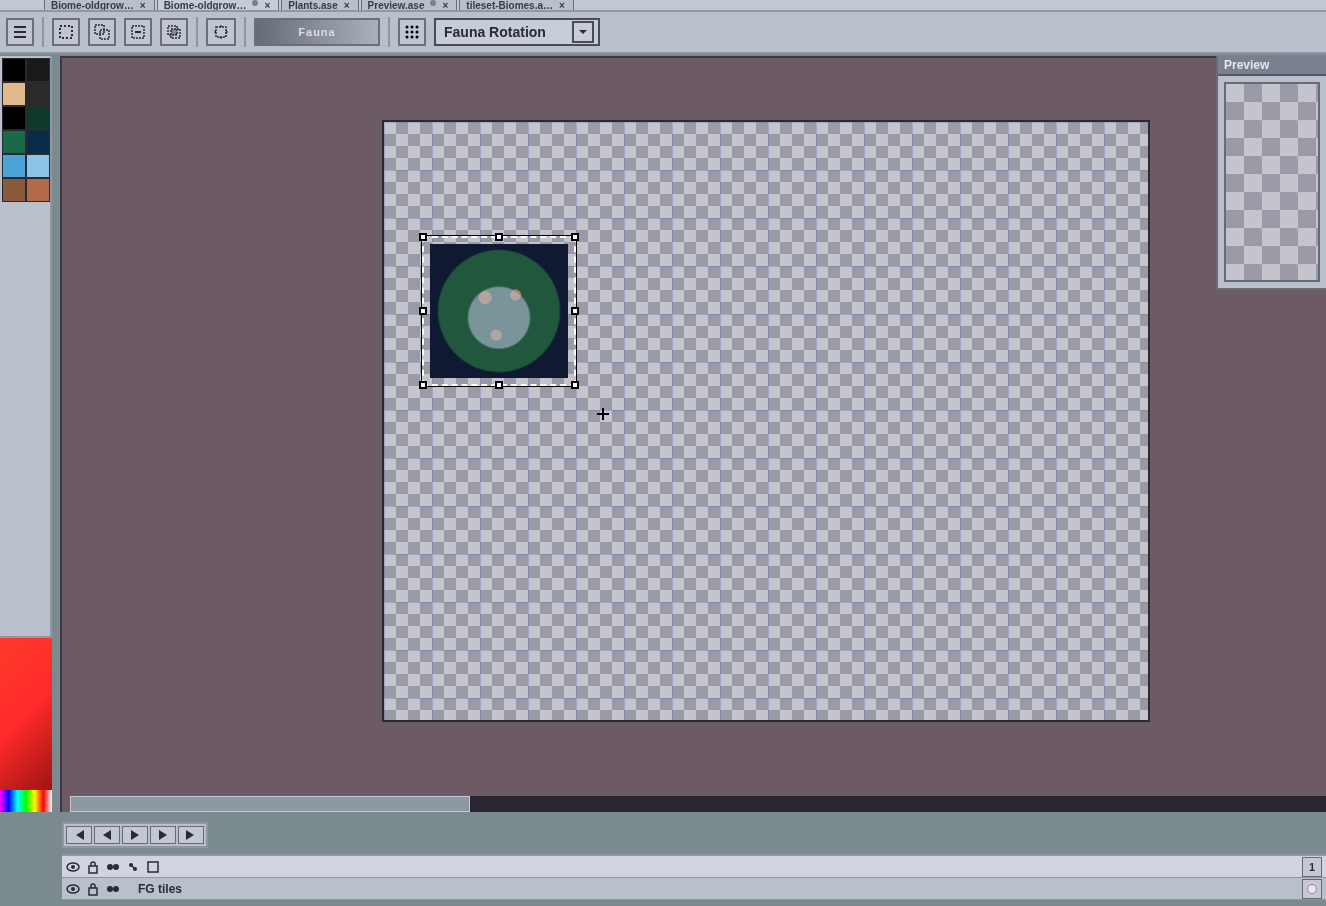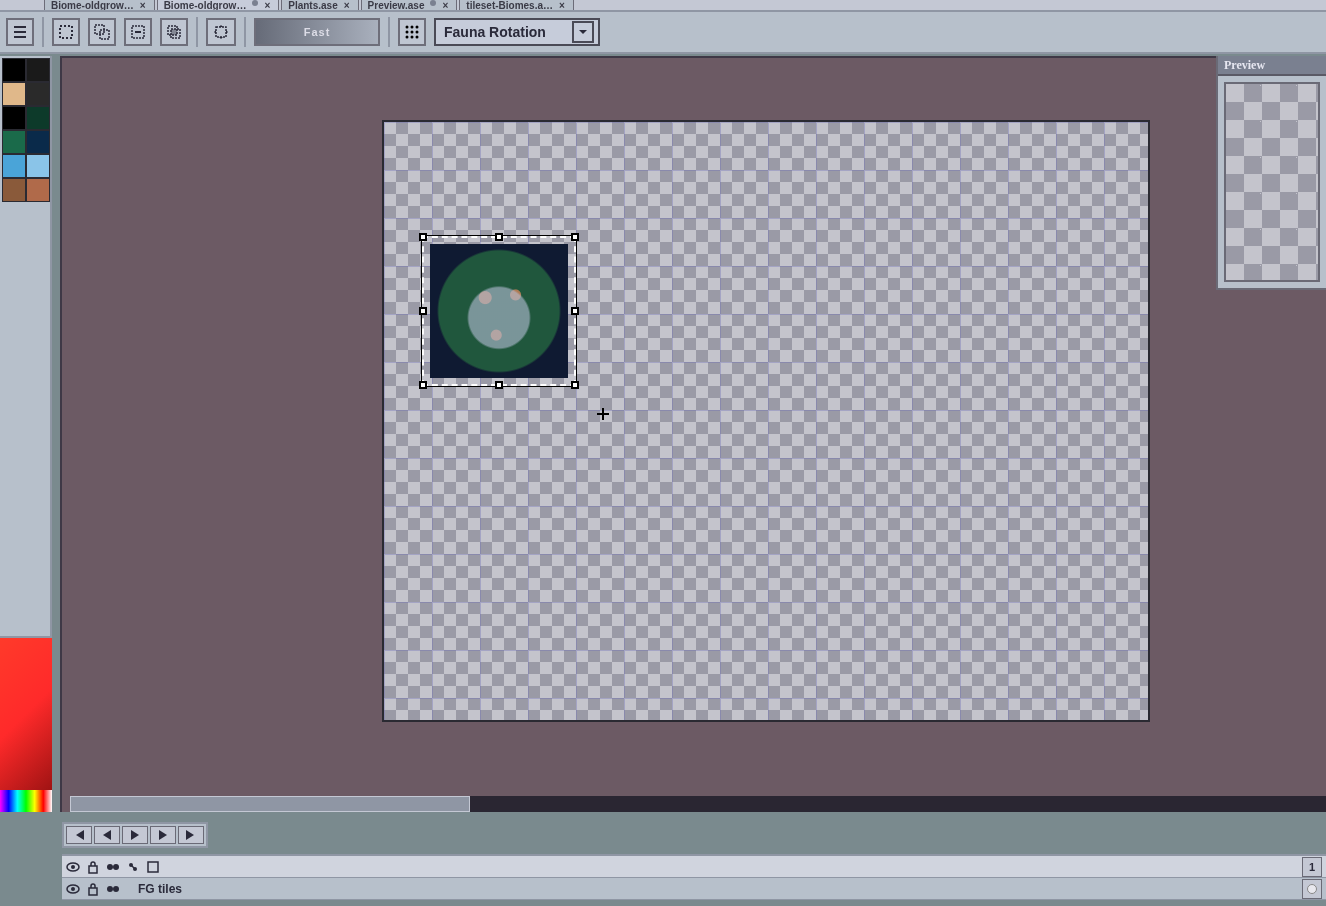--- a/index.html
+++ b/index.html
@@ -189,21 +189,20 @@
     width:110px;
     background:#b7c0cb;
     border-left:2px solid #6a6a76;
     border-bottom:2px solid #6a6a76;
   }
   .preview .titlebar{
     height:20px; background:#7a8090;
     color:#e6e6f0; font-weight:bold; font-size:12px;
     padding:2px 6px;
     border-bottom:2px solid #5a5a66;
-    font-family:Liberation Serif, serif;
   }
   .preview .thumb{
     margin:6px; height:200px;
     border:2px solid #6a6a76;
     background-image:
       linear-gradient(45deg,#9a9aa6 25%,transparent 25%),
       linear-gradient(-45deg,#9a9aa6 25%,transparent 25%),
       linear-gradient(45deg,transparent 75%,#9a9aa6 75%),
       linear-gradient(-45deg,transparent 75%,#9a9aa6 75%);
     background-size:36px 36px;
@@ -319,21 +318,21 @@
   <div class="tbtn wide">
     <svg viewBox="0 0 16 16">
       <rect x="3" y="3" width="10" height="10" fill="none" stroke="#2a2a3a" stroke-width="1.5" stroke-dasharray="2 1"></rect>
       <path d="M8 1l2 2H6zM8 15l-2-2h4zM1 8l2-2v4zM15 8l-2 2V6z" fill="#2a2a3a"></path>
     </svg>
   </div>
 
   <div class="divider"></div>
 
   <div class="mask-btn">
-    <span>Fast</span>
+    <span>Fauna</span>
   </div>
 
   <div class="divider"></div>
 
   <div class="tbtn">
     <svg viewBox="0 0 16 16">
       <circle cx="3" cy="3" r="1.5"></circle>
         <circle cx="8" cy="3" r="1.5"></circle>
         <circle cx="13" cy="3" r="1.5"></circle>
       <circle cx="3" cy="8" r="1.5"></circle>

